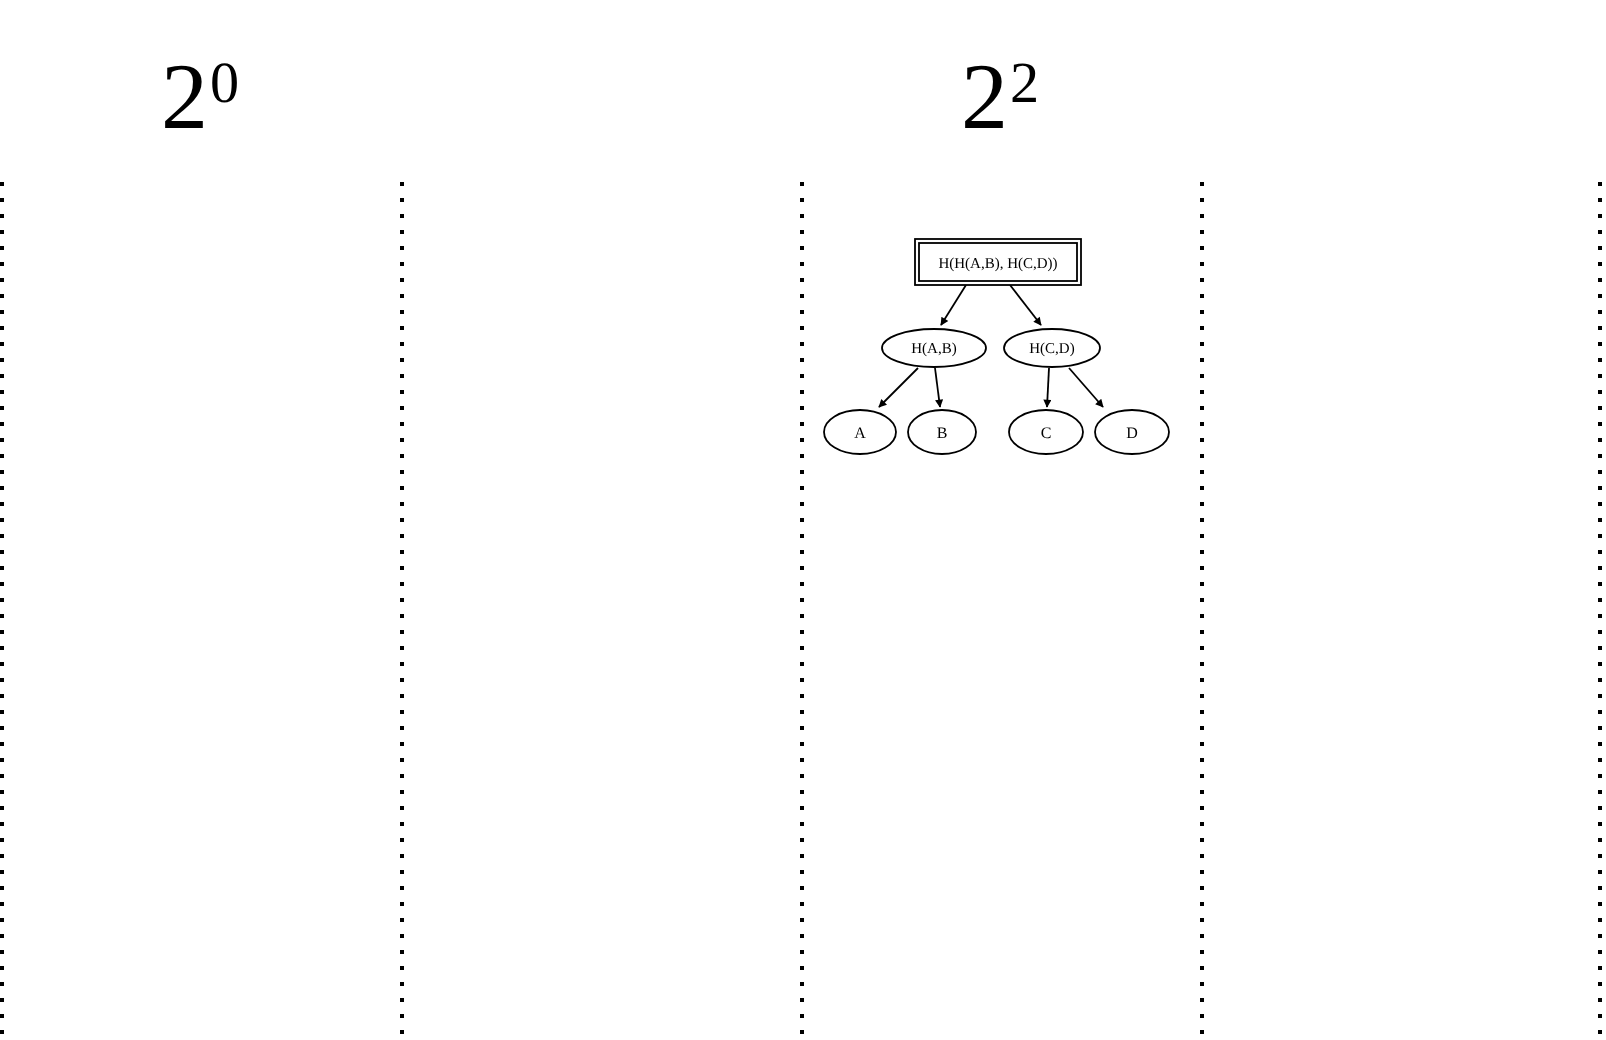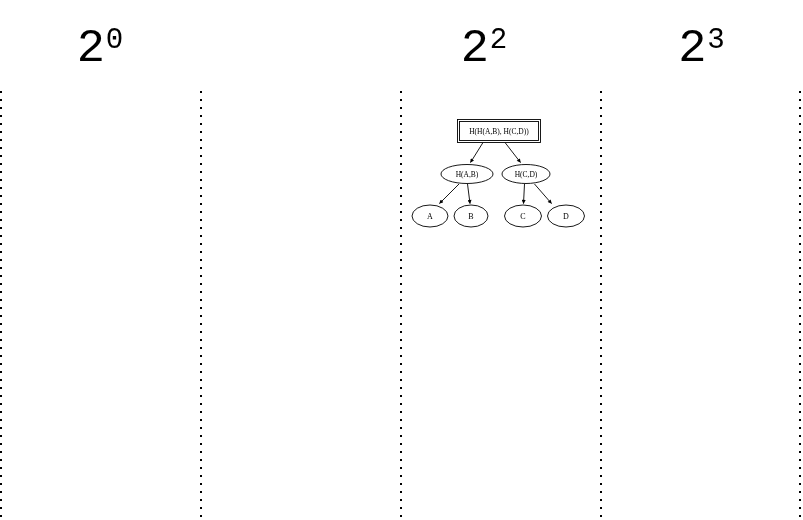--- a/index.html
+++ b/index.html
@@ -12,21 +12,21 @@
     font-family: "Liberation Serif", serif;
   }
   .col-header {
     position: absolute;
     top: 24px;
     width: 200px;
     text-align: center;
     font-size: 47px;
     line-height: 50px;
     color: #000000;
-    font-family: Liberation Mono, monospace;
+    font-family: Liberation Serif, serif;
   }
   .col-header .exp {
     font-size: 0.62em;
     position: relative;
     top: -0.45em;
     margin-left: 1px;
   }
   .sep {
     position: absolute;
     top: 91px;
@@ -46,22 +46,21 @@
     fill: #000000;
     text-anchor: middle;
   }
 </style>
 </head>
 <body>
 
 <div class="page">
 
   <div class="col-header" style="left:0px"><span>2</span><span class="exp">0</span></div>
-  <div class="col-header" style="left:384px"><span>2</span><span class="exp">2</span></div>
-  <div class="col-header" style="left:600px;width:203px"><span>2</span><span class="exp">3</span></div>
+  <div class="col-header" style="left:400px"><span>2</span><span class="exp">2</span></div>
 
   <div class="sep" style="left:0px"></div>
   <div class="sep" style="left:200px"></div>
   <div class="sep" style="left:400px"></div>
   <div class="sep" style="left:600px"></div>
   <div class="sep" style="left:799px"></div>
 
   <svg class="tree" width="803" height="520" viewBox="0 0 803 520">
     <defs>
       <marker id="arrowhead" viewBox="0 0 10 10" refX="9" refY="5" markerWidth="6" markerHeight="4.5" orient="auto">

